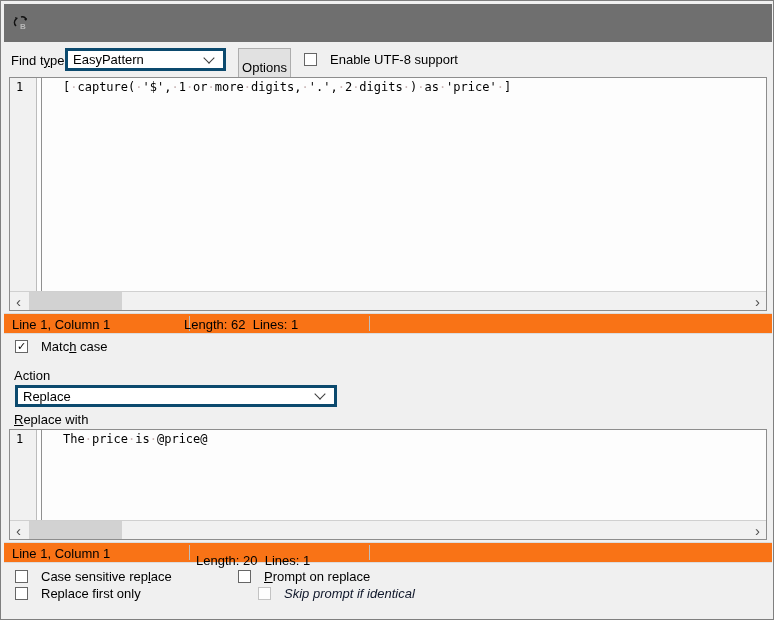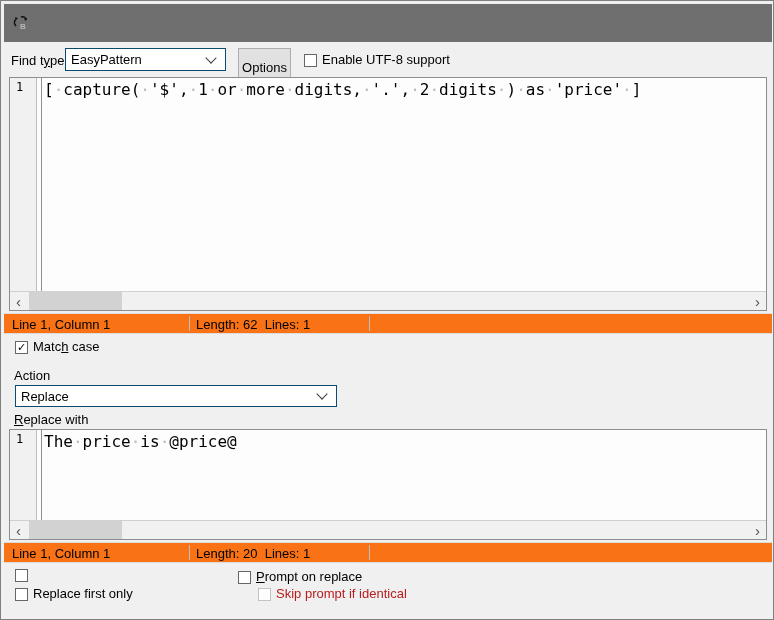--- a/index.html
+++ b/index.html
@@ -14,59 +14,59 @@
   .titlebar {
     position:absolute; left:3px; top:3px; width:768px; height:38px;
     background:#6f6f6f; color:#ffffff; display:flex; align-items:center;
     padding-left:8px; gap:9px; font-weight:bold; font-size:15px;
     white-space:nowrap; overflow:hidden;
   }
   .titlebar .ticon { flex:0 0 auto; width:18px; height:18px; display:inline-block; }
   
   .lbl { position:absolute; white-space:nowrap; }
   .combo {
-    position:absolute; background:#ffffff; border:1px solid #0c4a6e;
+    position:absolute; background:#ffffff; border:3px solid #0c4a6e;
     display:flex; align-items:center; cursor:default;
   }
   .combo .val { flex:1; padding-left:5px; white-space:nowrap; overflow:hidden; }
   .chev {
     width:8px; height:8px; border-right:1px solid #3c3c3c; border-bottom:1px solid #3c3c3c;
     transform:rotate(45deg); margin-right:10px; margin-top:-4px; flex:0 0 auto;
   }
   .btn {
     position:absolute; background:#e1e1e1; border:1px solid #adadad;
     display:flex; align-items:center; justify-content:center; cursor:default;
   }
   
-  .cb-row { position:absolute; display:flex; align-items:flex-end; gap:5px; white-space:nowrap; }
+  .cb-row { position:absolute; display:flex; align-items:center; gap:13px; white-space:nowrap; }
   .cb-box {
     width:13px; height:13px; background:#ffffff; border:1px solid #666666;
     display:inline-flex; align-items:center; justify-content:center; flex:0 0 auto;
   }
   .cb-check { display:none; font-size:11px; line-height:1; color:#000; margin-top:-1px; }
   .cb-row.checked .cb-check { display:block; }
   .cb-row.disabled .cb-box { border-color:#c3c3c3; background:#fdfdfd; }
-  .cb-row.disabled .cb-label { color:#b91c1c; }
+  .cb-row.disabled .cb-label { color:#0f172a;font-style:italic; }
   .cb-label u { text-decoration:underline; }
   
   .editor {
     position:absolute; border:1px solid #8d8d8d; background:#fdfdfd;
     display:flex; flex-direction:column;
   }
   .editor-body { flex:1; display:flex; overflow:hidden; }
   .gutter {
     width:27px; background:#f1f1f1; border-right:1px solid #bcbcbc;
     font-family:"DejaVu Sans Mono", monospace; font-size:12px; color:#000;
     padding:2px 0 0 6px; flex:0 0 auto;
   }
   .gutter-gap { width:4px; background:#fdfdfd; flex:0 0 auto; }
   .code {
     flex:1; background:#fdfdfd; border-left:1px solid #909090;
-    font-family:"DejaVu Sans Mono", monospace; font-size:16px; color:#000;
-    padding:2px 2px; white-space:pre; overflow:hidden;
+    font-family:"DejaVu Sans Mono", monospace; font-size:12px; color:#000;
+    padding:2px 21px; white-space:pre; overflow:hidden;
   }
   .code .sp { color:#c9b4b4; }
   .hscroll {
     height:19px; background:#f1f1f1; border-top:1px solid #d0d0d0;
     display:flex; align-items:stretch; flex:0 0 auto;
   }
   .sb-arrow {
     width:17px; display:flex; align-items:center; justify-content:center;
     color:#505050; font-size:15px; line-height:1; cursor:default; flex:0 0 auto;
   }
@@ -122,21 +122,21 @@
       <div class="sb-track">
           <div class="sb-thumb"></div>
         </div>
       <span class="sb-arrow">›</span>
     </div>
   </div>
 
   <div class="statusbar" style="top:312px;">
     <span class="st-text" style="left:8px;">Line 1, Column 1</span>
     <span class="st-sep" style="left:185px;"></span>
-    <span class="st-text" style="left:192px;text-align:right;">Length: 62  Lines: 1</span>
+    <span class="st-text" style="left:180px;text-align:right;">Length: 62  Lines: 1</span>
     <span class="st-sep" style="left:365px;"></span>
   </div>
 
   <div class="cb-row checked" style="left:14px; top:338px;">
     <span class="cb-box">
         <span class="cb-check">✓</span>
       </span>
     <span class="cb-label"><span>Matc</span><u>h</u><span> case</span></span>
   </div>
 
@@ -159,26 +159,27 @@
       <div class="sb-track">
           <div class="sb-thumb"></div>
         </div>
       <span class="sb-arrow">›</span>
     </div>
   </div>
 
   <div class="statusbar" style="top:541px;">
     <span class="st-text" style="left:8px;">Line 1, Column 1</span>
     <span class="st-sep" style="left:185px;"></span>
-    <span class="st-text" style="left:192px;">Length: 20  Lines: 1</span>
+    <span class="st-text" style="left:192px;margin-top:7px;">Length: 20  Lines: 1</span>
     <span class="st-sep" style="left:365px;"></span>
   </div>
 
   <div class="cb-row" style="left:14px; top:568px;">
     <span class="cb-box"></span>
+    <span class="cb-label"><span>Case sensitive rep</span><u>l</u><span>ace</span></span>
   </div>
   <div class="cb-row" style="left:237px; top:568px;">
     <span class="cb-box"></span>
     <span class="cb-label"><span></span><u>P</u><span>rompt on replace</span></span>
   </div>
   <div class="cb-row" style="left:14px; top:585px;">
     <span class="cb-box"></span>
     <span class="cb-label"><span>Replace first only</span><u></u><span></span></span>
   </div>
   <div class="cb-row disabled" style="left:257px; top:585px;">

